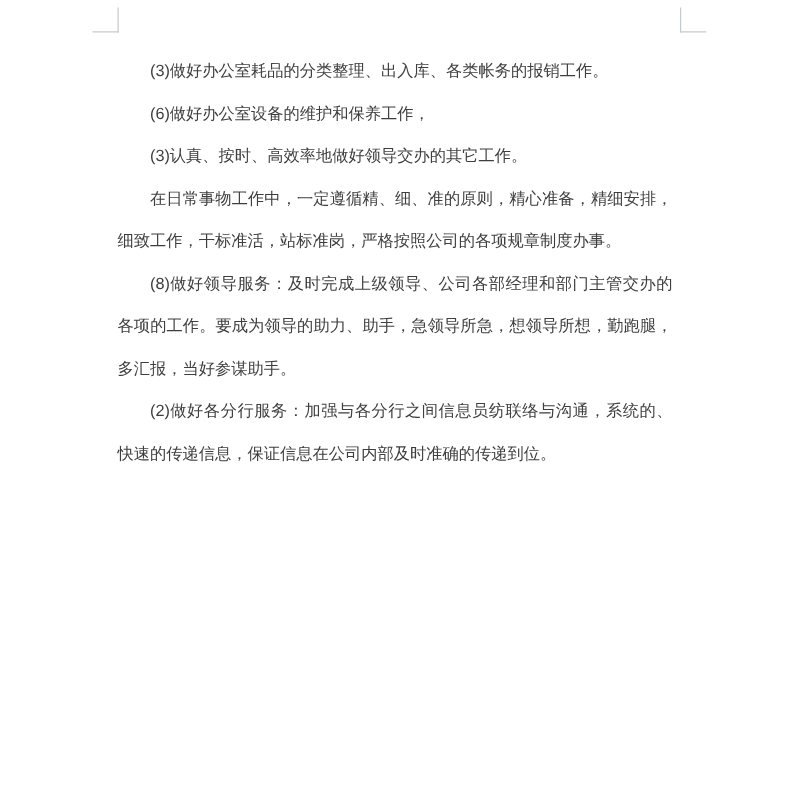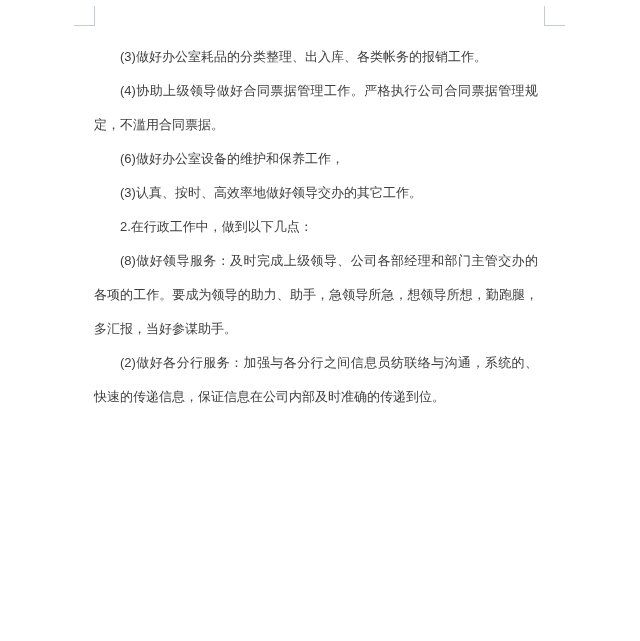--- a/index.html
+++ b/index.html
@@ -57,21 +57,20 @@
 </head>
 <body>
 
 <div class="page">
 
   <div class="crop-mark left"></div>
   <div class="crop-mark right"></div>
 
   <div class="text-block">
     <p>(3)做好办公室耗品的分类整理、出入库、各类帐务的报销工作。</p>
-    <p>(4)协助上级领导做好合同票据管理工作。严格执行公司合同票据管理规定，不滥用合同票据。</p>
     <p>(6)做好办公室设备的维护和保养工作，</p>
     <p>(3)认真、按时、高效率地做好领导交办的其它工作。</p>
-    <p>2.在行政工作中，做到以下几点：</p>
+    <p>在日常事物工作中，一定遵循精、细、准的原则，精心准备，精细安排，细致工作，干标准活，站标准岗，严格按照公司的各项规章制度办事。</p>
     <p>(8)做好领导服务：及时完成上级领导、公司各部经理和部门主管交办的各项的工作。要成为领导的助力、助手，急领导所急，想领导所想，勤跑腿，多汇报，当好参谋助手。</p>
     <p>(2)做好各分行服务：加强与各分行之间信息员纺联络与沟通，系统的、快速的传递信息，保证信息在公司内部及时准确的传递到位。</p>
   </div>
 
 </div>
 
 </body></html>

